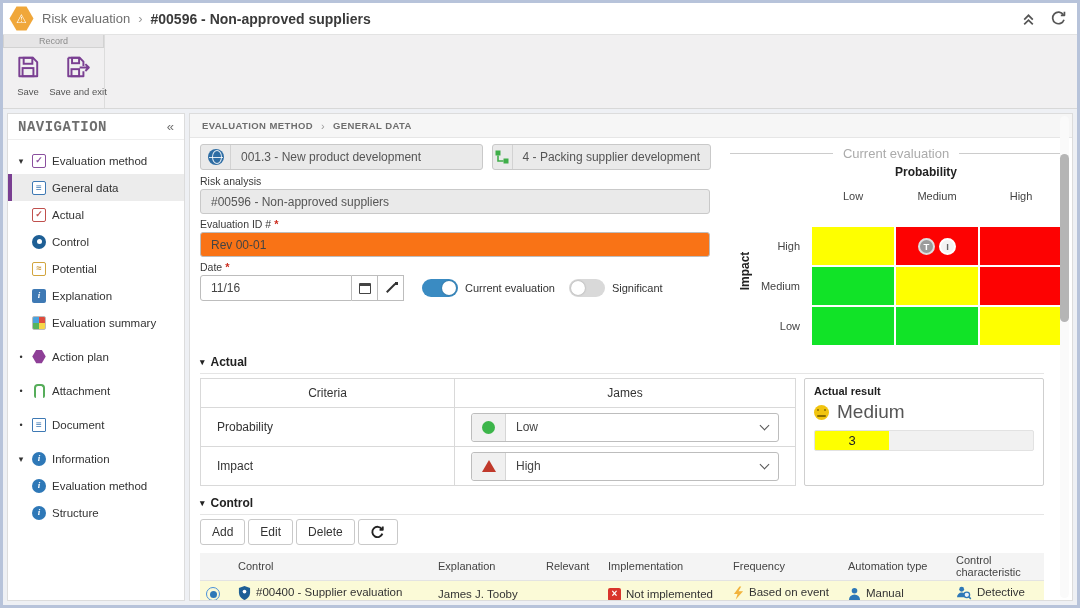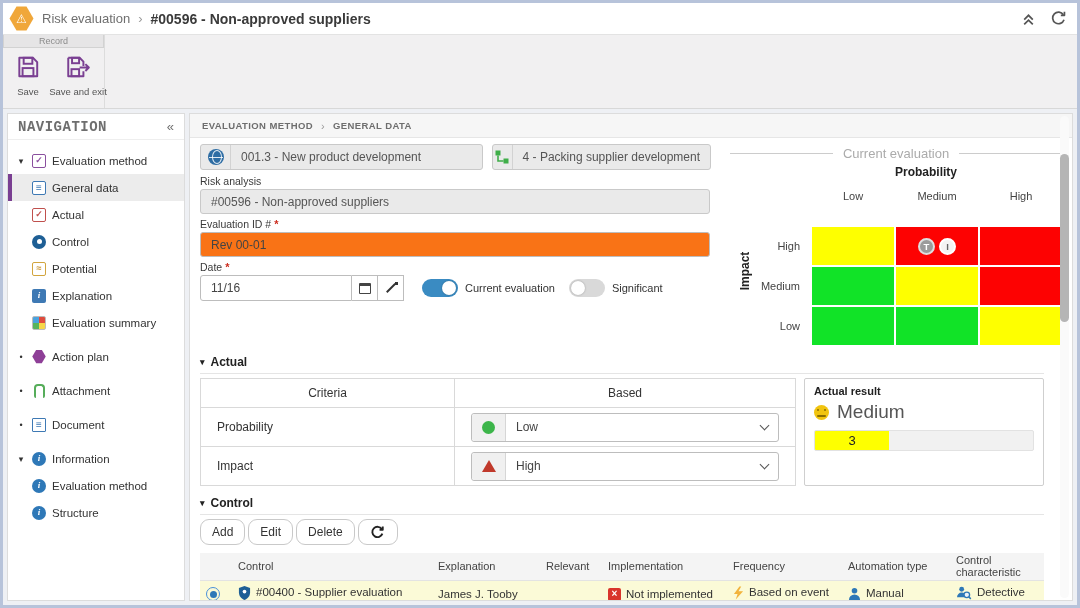--- a/index.html
+++ b/index.html
@@ -129,21 +129,21 @@
   .result-line { display:flex; align-items:center; gap:8px; margin:4px 0 7px; }
   .result-value { font-size:19px; color:#555; }
   .neutral-face-icon { width:15px; height:15px; border-radius:50%; background:#f1c40f; position:relative; }
   .neutral-face-icon::before { content:""; position:absolute; left:3px; top:4px; width:2px; height:2px; background:#8a6d00; border-radius:50%; box-shadow:7px 0 0 #8a6d00; }
   .neutral-face-icon::after { content:""; position:absolute; left:3px; bottom:3px; width:9px; height:2px; background:#8a6d00; border-radius:1px; }
   .score-track { height:21px; background:#f1f1f1; border:1px solid #e2e2e2; border-radius:2px; overflow:hidden; }
   .score-fill { width:34%; height:100%; background:#feff00; display:flex; align-items:center; justify-content:center; font-size:13px; color:#222; }
 
   
   .ctl-btnrow { display:flex; margin:2px 0 8px; }
-  .ctl-btn { min-width:40px; padding:0 11px; height:26px; border:1px solid #c9c9c9; background:#fff; display:flex; align-items:center; justify-content:center; font-size:12px; color:#333; cursor:pointer; margin-right:3px; border-radius:9px; }
+  .ctl-btn { min-width:40px; padding:0 11px; height:26px; border:1px solid #c9c9c9; background:#fff; display:flex; align-items:center; justify-content:center; font-size:12px; color:#333; cursor:pointer; margin-right:3px; border-radius:3px; }
   .ctl-table { width:100%; border-collapse:collapse; }
   .ctl-table th { background:#f4f4f4; height:27px; font-size:11px; font-weight:normal; color:#444; text-align:left; padding:0 6px; border-bottom:1px solid #e3e3e3; }
   .ctl-table td { height:28px; font-size:11.5px; color:#333; padding:0 6px; background:#fbfad7; white-space:nowrap; }
   .cellflex { display:flex; align-items:flex-start; gap:5px; }
   .radio { width:14px; height:14px; border:1.5px solid #4a90d9; border-radius:50%; display:inline-flex; align-items:center; justify-content:center; }
   .radio .dot { width:7px; height:7px; background:#2e78b7; border-radius:50%; }
   .red-x-icon { width:13px; height:13px; background:#d9342b; border-radius:2px; color:#fff; font-size:10px; font-weight:bold; display:inline-flex; align-items:center; justify-content:center; line-height:1; flex:none; }
 </style>
 </head>
 <body>
@@ -365,21 +365,21 @@
 
         <div class="sect-hdr">
           <span class="sect-caret">▾</span>
           <span>Actual</span>
         </div>
         <div class="actual-row">
           <table class="crit-table">
             <thead>
               <tr>
                 <th style="width:274px">Criteria</th>
-                <th>Based</th>
+                <th>James</th>
               </tr>
             </thead>
             <tbody id="crit-body">
                 <tr>
                   <td>Probability</td>
                   <td>
                     <div class="selectbox">
                       <span class="sb-ico">
                         <span class="green-circle-icon"></span>
                       </span>

